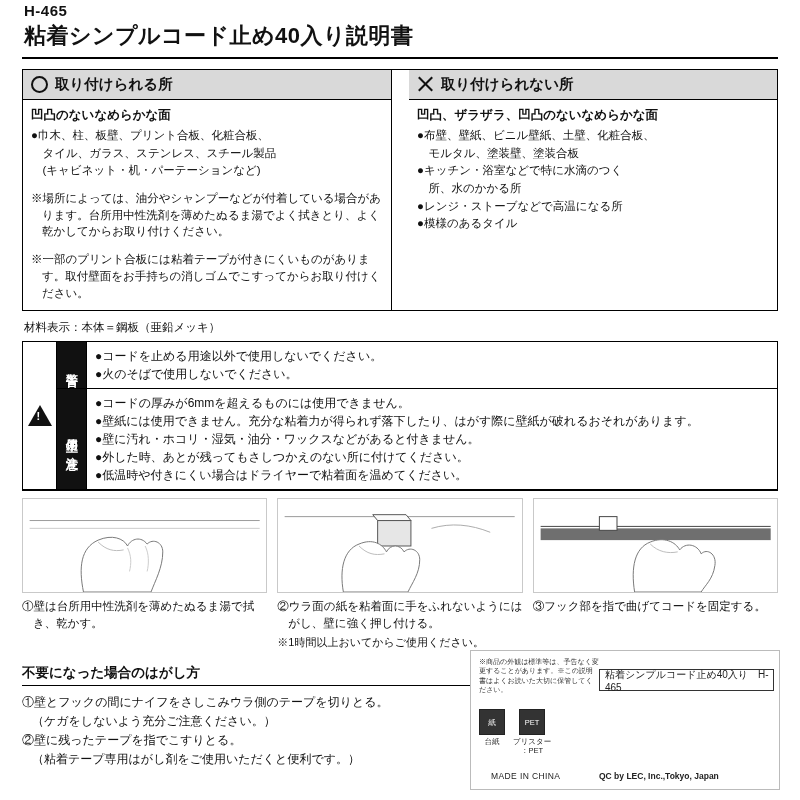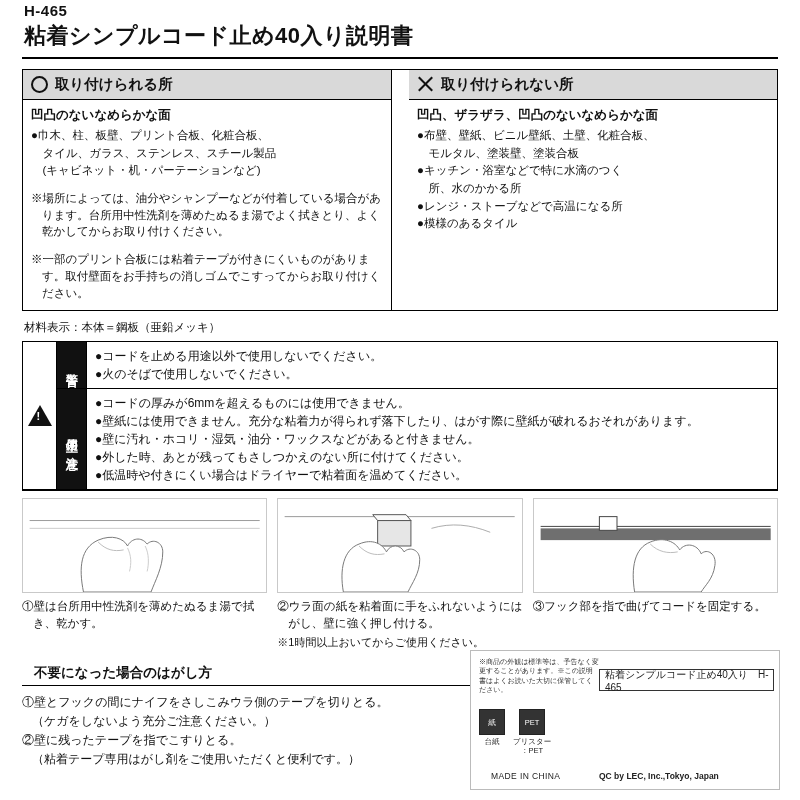--- a/index.html
+++ b/index.html
@@ -220,21 +220,21 @@
           <path d="M112 46 C120 54 130 56 140 54" stroke="#bbb" fill="none"></path>
         </svg>
       </div>
       <div class="step-text">③フック部を指で曲げてコードを固定する。</div>
       <div class="step-note"></div>
     </div>
 
   </div>
 
   <div class="removal">
-    <div class="sec-title" style="margin-left:12px">不要になった場合のはがし方</div>
+    <div class="sec-title" style="margin-left:0">不要になった場合のはがし方</div>
     <div class="sec-rule"></div>
     <div class="rem-list">
       <div>①壁とフックの間にナイフをさしこみウラ側のテープを切りとる。</div>
       <div class="sub">（ケガをしないよう充分ご注意ください。）</div>
       <div>②壁に残ったテープを指でこすりとる。</div>
       <div class="sub">（粘着テープ専用はがし剤をご使用いただくと便利です。）</div>
     </div>
   </div>
 
   <div class="pkg">

